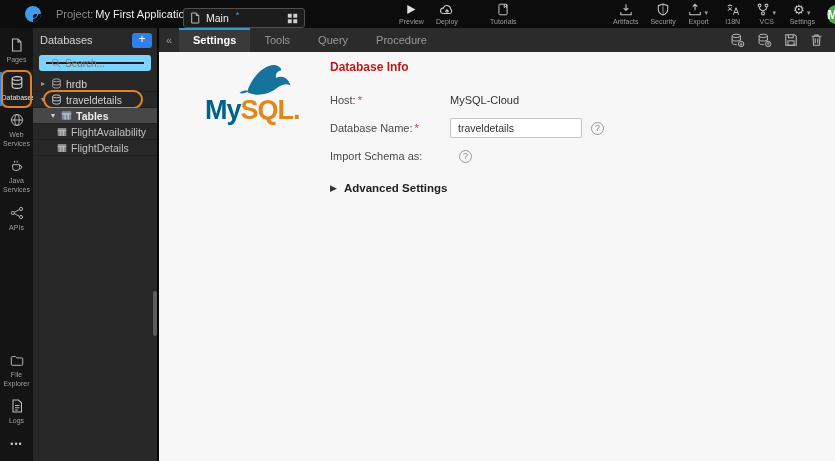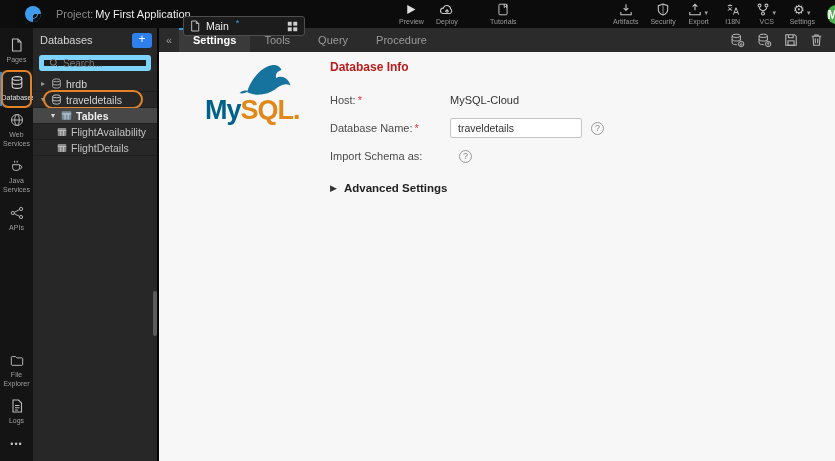--- a/index.html
+++ b/index.html
@@ -7,21 +7,21 @@
     font-family:"Liberation Sans","DejaVu Sans",sans-serif; }
   .stage { position:relative; width:835px; height:461px; background:#0d0d0d; }
 
   
   .topbar { position:absolute; left:0; top:0; width:835px; height:28px; background:#0c0c0c; z-index:5;margin-left:16px; }
   .brand { position:absolute; left:0; top:0; width:33px; height:28px; display:flex; align-items:center; justify-content:center; }
   .proj { position:absolute; left:40px; top:0; height:28px; display:flex; align-items:center; font-size:11px; }
   .proj .plabel { color:#8a8a8a; }
   .proj .pname  { color:#ececec; margin-left:2px; }
   .nav-chev { position:absolute; left:152px; top:0; height:28px; display:flex; align-items:center; color:#9a9a9a; font-size:13px; }
-  .main-tab { position:absolute; left:167px; top:16px; width:122px; height:20px; background:#1c1c1c;
+  .main-tab { position:absolute; left:167px; top:8px; width:122px; height:20px; background:#1c1c1c;
     border:1px solid #4f4f4f; border-radius:3px; display:flex; align-items:center; gap:6px; padding:0 6px; }
   .main-tab .mt-label { color:#f0f0f0; font-size:10.5px; }
   .main-tab .mt-mod { color:#3da0f0; font-size:9px; vertical-align:super; margin-left:1px; position:relative; top:-3px; }
   .main-tab .spacer { flex:1; }
   .tb-group { position:absolute; top:2px; display:flex; gap:12px; }
   .tb-item { display:flex; flex-direction:column; align-items:center; gap:2px; min-width:22px; cursor:default; }
   .tb-item .ico-row { display:flex; align-items:flex-end; height:14px; color:#c9c9c9; }
   .tb-item .lbl { font-size:7px; color:#9a9a9a; white-space:nowrap; }
   .chev-tiny { color:#9a9a9a; font-size:6px; margin-left:1px; }
   .avatar { width:19px; height:19px; border-radius:50%; background:#4caf50; color:#fff; font-size:12px; font-weight:bold;
@@ -40,21 +40,21 @@
   .rail-spacer { margin-top:auto; }
   .more-dots { color:#c2c2c2; font-size:9px; letter-spacing:1px; padding:8px 0; }
 
   
   .panel { position:absolute; left:33px; top:28px; width:126px; height:433px; background:#272727;
     border-right:2px solid #060606; display:flex; flex-direction:column; }
   .panel-head { height:24px; display:flex; align-items:center; padding:0 5px 0 7px; }
   .panel-head .ptitle { flex:1; font-size:11px; color:#d5d5d5; }
   .plus-btn { width:20px; height:15px; background:#2f80ed; border-radius:3px; color:#fff; font-size:12px;
     line-height:13px; text-align:center; cursor:pointer; }
-  .search-box { margin:3px 6px 5px 6px; height:16px; background:#1d1d1d; border:5px solid #7dd3fc; border-radius:3px;
+  .search-box { margin:3px 6px 5px 6px; height:16px; background:#1d1d1d; border:7px solid #7dd3fc; border-radius:3px;
     display:flex; align-items:center; gap:4px; padding:0 5px; }
   .search-box input { flex:1; background:transparent; border:none; outline:none; color:#bdbdbd; font-size:10px; width:70px; }
   .search-box input::placeholder { color:#7a7a7a; }
   .tree { flex:1; position:relative; }
   .trow { height:16px; display:flex; align-items:center; gap:4px; font-size:10.5px; color:#d4d4d4;
     border-bottom:1px solid #1f1f1f; padding-left:6px; position:relative; cursor:default; }
   .trow .exp { width:8px; color:#9a9a9a; font-size:8px; text-align:center; flex:0 0 auto; }
   .trow.selected { background:#474747; color:#ededed; font-weight:bold; }
   .trow.leaf { padding-left:24px; color:#c0c0c0; }
   .indent1 { padding-left:16px; }

